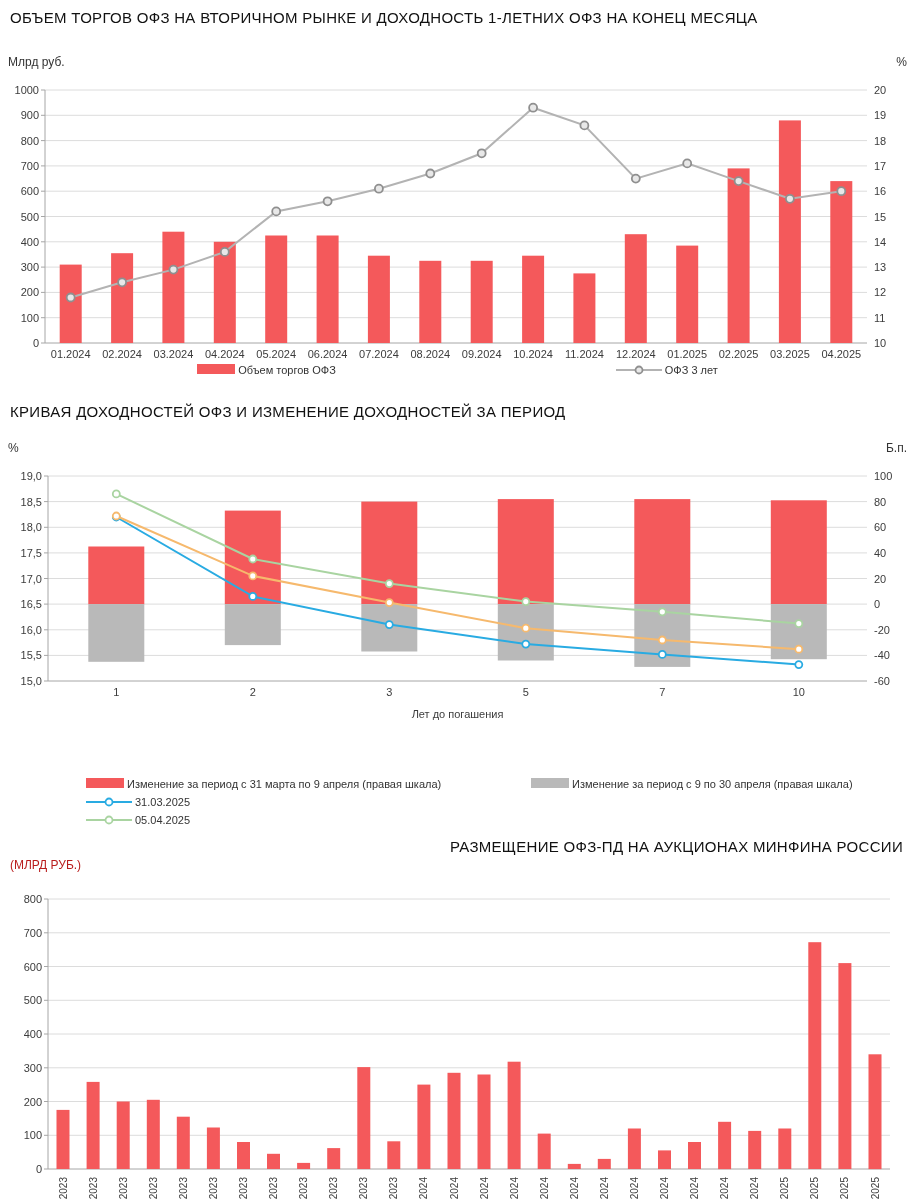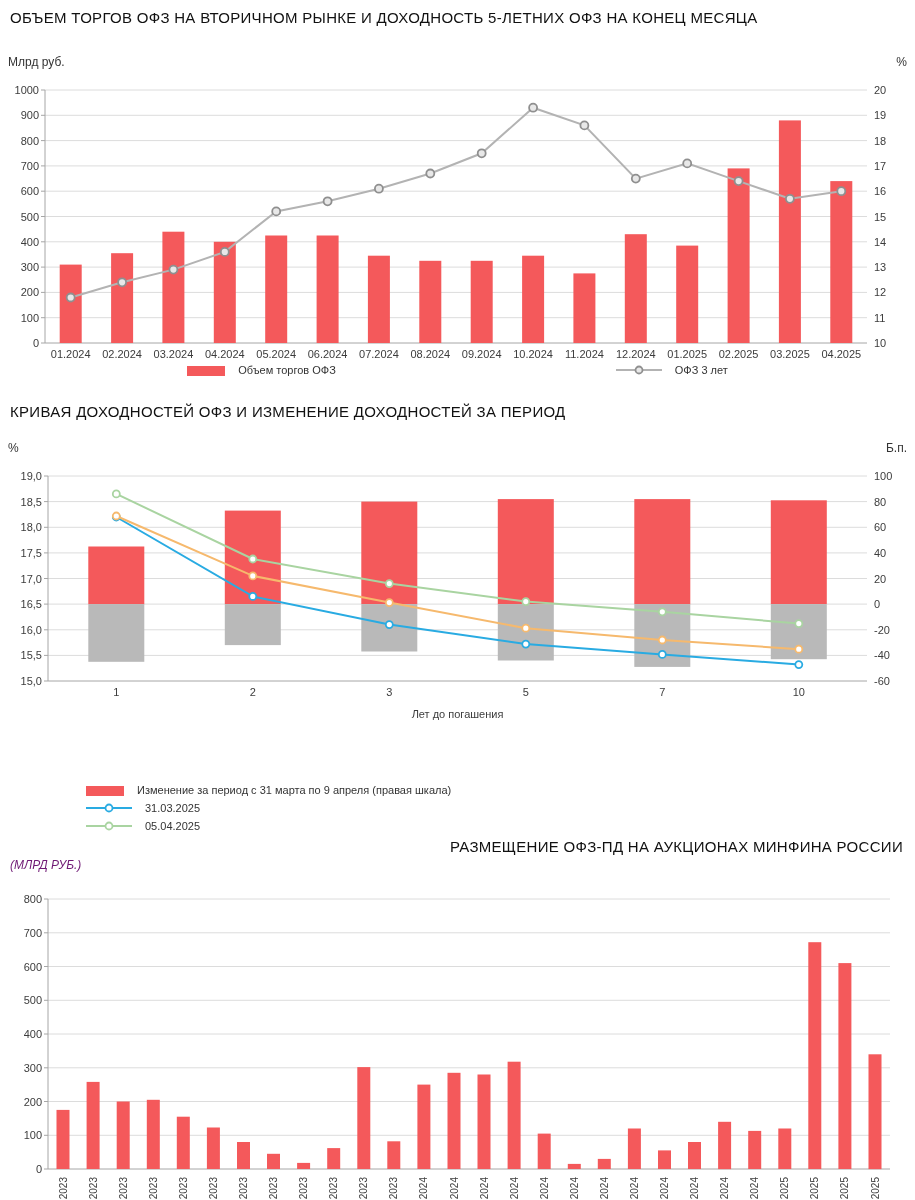--- a/index.html
+++ b/index.html
@@ -7,45 +7,45 @@
   body {
     width: 915px; height: 1200px; overflow: hidden;
     background: #ffffff; color: #1a1a1a;
     font-family: "Liberation Sans", sans-serif;
   }
   .chart-title {
     font-size: 15px; font-weight: 400; margin: 0;
     padding: 9px 12px 2px 10px; letter-spacing: 0.3px; color: #111111;
   }
   .chart-subtitle {
-    font-size: 12px; padding: 1px 12px 0 10px; color: #701a75; font-style: italic;
+    font-size: 12px; padding: 1px 12px 0 10px; color: #b91c1c;
   }
   .chart-svg { display: block; }
   svg text { font-family: "Liberation Sans", sans-serif; }
   .legend { font-size: 11px; color: #333333; }
   .legend-row { display: flex; justify-content: center; gap: 280px; padding: 2px 0 6px; }
   .legend-grid {
     display: grid; grid-auto-flow: column;
     grid-template-rows: repeat(3, 18px); grid-template-columns: 445px auto;
     margin-left: 86px; padding: 4px 0 2px; margin-top: 40px;
   }
-  .legend-item { display: flex; align-items: flex-end; gap: 13px; white-space: nowrap; }
+  .legend-item { display: flex; align-items: flex-start; gap: 3px; white-space: nowrap; }
   .sw-bar { width: 38px; height: 10px; display: inline-block; flex: 0 0 auto; }
   .sw-line { display: inline-flex; width: 46px; height: 12px; flex: 0 0 auto; }
   #chart2-section { margin-top: 12px; }
   #chart3-section .chart-title { padding-top: 4px; text-align: right; }
   #chart3 { margin-top: 12px; }
 </style>
 </head>
 <body>
 
 <div class="page">
 
   <section id="chart1-section" class="chart-section">
-    <h1 class="chart-title">ОБЪЕМ ТОРГОВ ОФЗ НА ВТОРИЧНОМ РЫНКЕ И ДОХОДНОСТЬ 5-ЛЕТНИХ ОФЗ НА КОНЕЦ МЕСЯЦА</h1>
+    <h1 class="chart-title">ОБЪЕМ ТОРГОВ ОФЗ НА ВТОРИЧНОМ РЫНКЕ И ДОХОДНОСТЬ 1-ЛЕТНИХ ОФЗ НА КОНЕЦ МЕСЯЦА</h1>
     <svg id="chart1" class="chart-svg" width="915" height="334">
         <g>
           <line x1="45" x2="867" y1="315.0" y2="315.0" stroke="#a6a6a6" stroke-width="1"></line>
           <line x1="45" x2="867" y1="289.7" y2="289.7" stroke="#dcdcdc" stroke-width="1"></line>
           <line x1="45" x2="867" y1="264.4" y2="264.4" stroke="#dcdcdc" stroke-width="1"></line>
           <line x1="45" x2="867" y1="239.1" y2="239.1" stroke="#dcdcdc" stroke-width="1"></line>
           <line x1="45" x2="867" y1="213.8" y2="213.8" stroke="#dcdcdc" stroke-width="1"></line>
           <line x1="45" x2="867" y1="188.5" y2="188.5" stroke="#dcdcdc" stroke-width="1"></line>
           <line x1="45" x2="867" y1="163.2" y2="163.2" stroke="#dcdcdc" stroke-width="1"></line>
           <line x1="45" x2="867" y1="137.9" y2="137.9" stroke="#dcdcdc" stroke-width="1"></line>
@@ -282,20 +282,24 @@
           <span>31.03.2025</span>
         </div>
         <div class="legend-item">
           <span class="sw-line">
             <svg width="46" height="12">
               <line x1="0" y1="6" x2="46" y2="6" stroke="#a9d4a1" stroke-width="2"></line>
               <circle cx="23" cy="6" r="3.5" fill="#ffffff" stroke="#a9d4a1" stroke-width="1.8"></circle>
             </svg>
           </span>
           <span>05.04.2025</span>
+        </div>
+        <div class="legend-item">
+          <span class="sw-bar" style="background: rgb(185, 185, 185);"></span>
+          <span>Изменение за период с 9 по 30 апреля (правая шкала)</span>
         </div>
       </div>
   </section>
 
   <section id="chart3-section" class="chart-section">
     <h1 class="chart-title">РАЗМЕЩЕНИЕ ОФЗ-ПД НА АУКЦИОНАХ МИНФИНА РОССИИ</h1>
     <div class="chart-subtitle">(МЛРД РУБ.)</div>
     <svg id="chart3" class="chart-svg" width="915" height="345">
         <g>
           <line x1="48" x2="890" y1="285.0" y2="285.0" stroke="#a6a6a6" stroke-width="1"></line>

